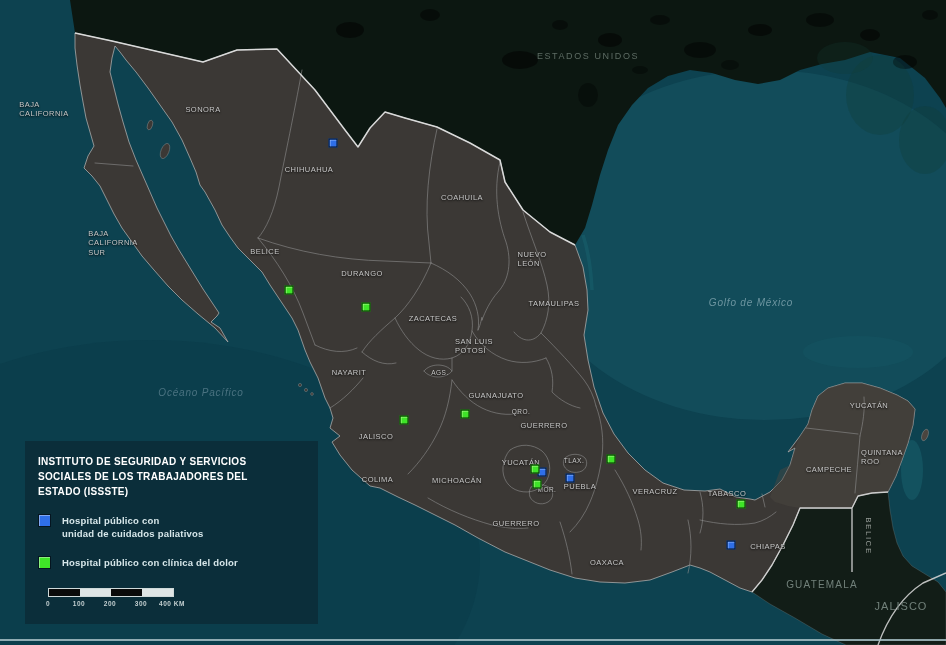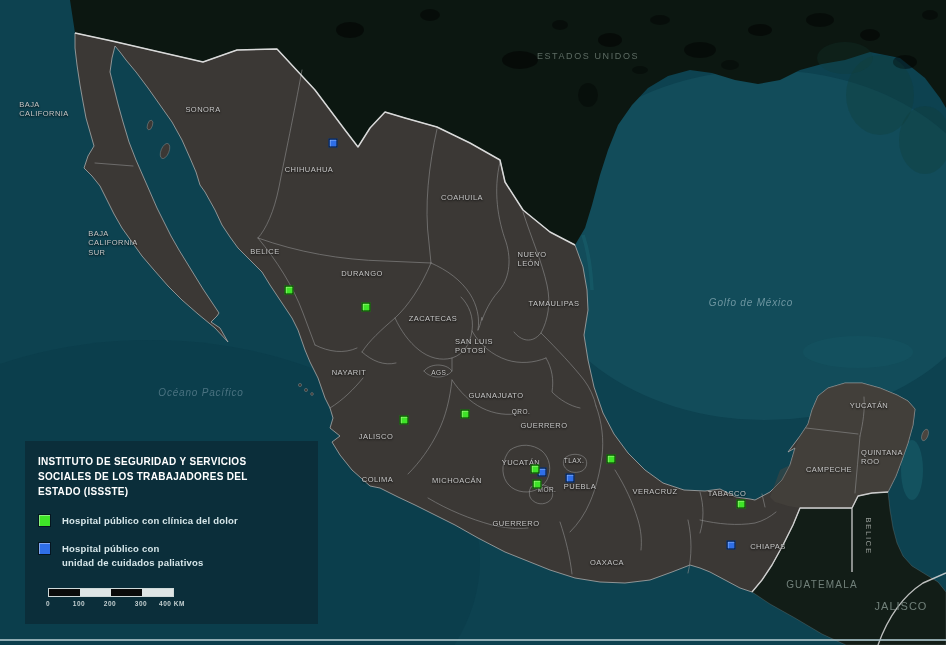--- a/index.html
+++ b/index.html
@@ -234,27 +234,27 @@
       <div class="marker dolor" style="left: 611px; top: 459px;"></div>
       <div class="marker dolor" style="left: 741px; top: 504px;"></div>
     </div>
 
   <div class="legend">
     <div class="legend-title">INSTITUTO DE SEGURIDAD Y SERVICIOS
 SOCIALES DE LOS TRABAJADORES DEL
 ESTADO (ISSSTE)</div>
     <div id="legend-items">
         <div class="legend-item">
-          <div class="legend-swatch" style="background: rgb(63, 228, 40);"></div>
-          <span class="legend-item-label">Hospital público con clínica del dolor</span>
-        </div>
-        <div class="legend-item">
           <div class="legend-swatch" style="background: rgb(47, 111, 232);"></div>
           <span class="legend-item-label">Hospital público con
 unidad de cuidados paliativos</span>
+        </div>
+        <div class="legend-item">
+          <div class="legend-swatch" style="background: rgb(63, 228, 40);"></div>
+          <span class="legend-item-label">Hospital público con clínica del dolor</span>
         </div>
       </div>
     <div class="scalebar">
       <div class="seg dark"></div>
       <div class="seg light"></div>
       <div class="seg dark"></div>
       <div class="seg light"></div>
     </div>
     <div class="scale-ticks" id="scale-ticks">
         <span class="scale-tick" style="left: 0px;">0</span>

